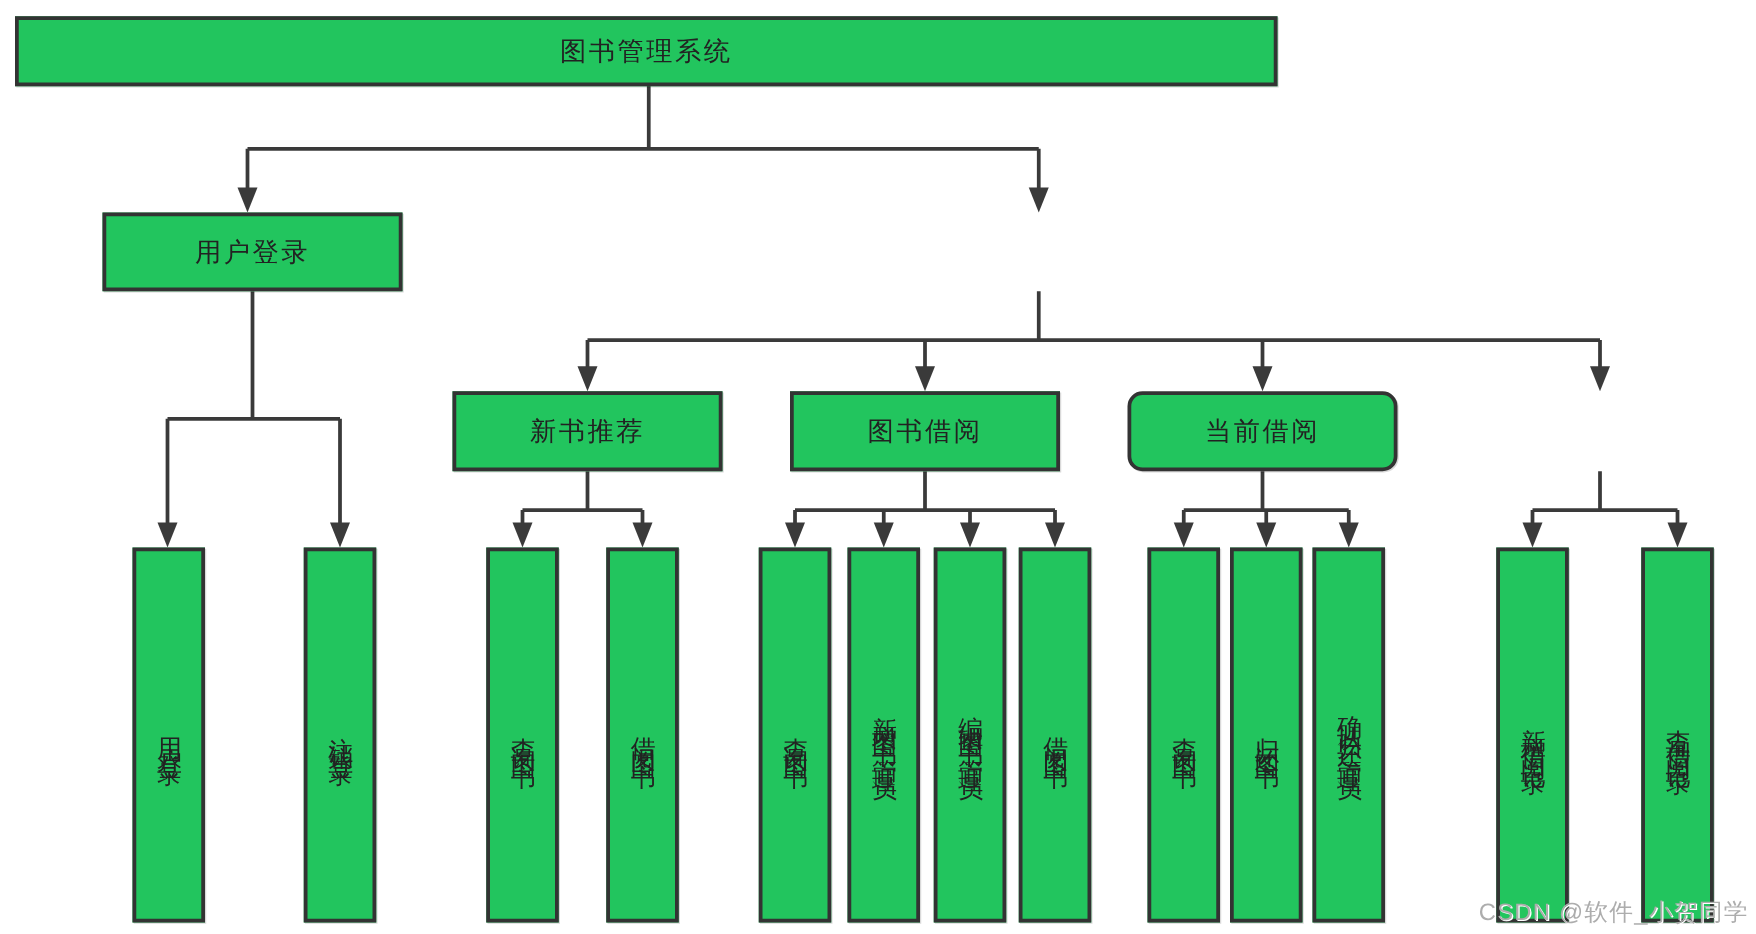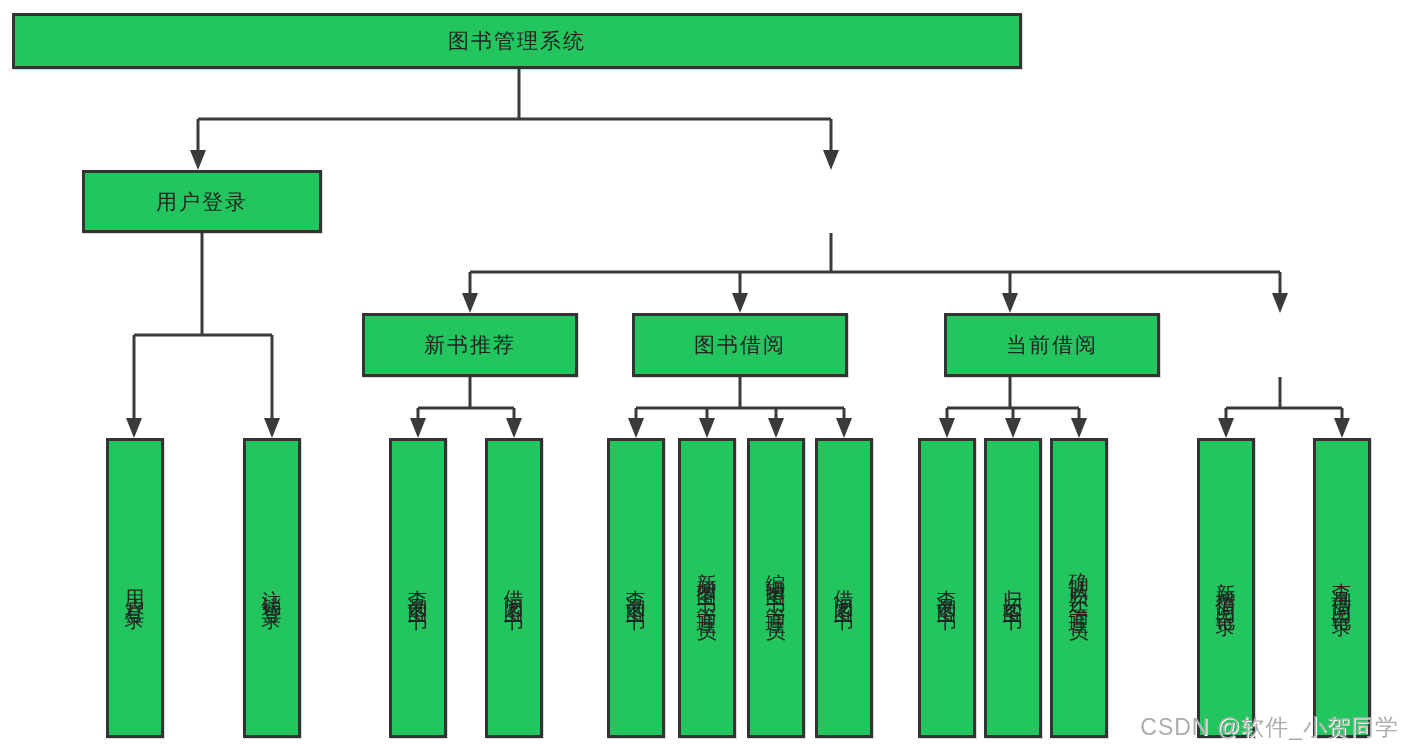--- a/index.html
+++ b/index.html
@@ -38,41 +38,41 @@
     letter-spacing: 7px;
     line-height: 1;
     padding: 6px 0;
   }
   
   .n-root        { left: 12px;   top: 13px;  width: 1010px; height: 56px; }
   .n-user-login  { left: 82px;   top: 170px; width: 240px;  height: 63px; }
   .n-book-mgmt   { left: 712px;  top: 170px; width: 238px;  height: 63px; }
   .n-g0 { left: 362px;  top: 313px; width: 216px; height: 64px; }
   .n-g1 { left: 632px;  top: 313px; width: 216px; height: 64px; }
-  .n-g2 { left: 944px;  top: 313px; width: 216px; height: 64px; }
+  .n-g2 { left: 902px;  top: 313px; width: 216px; height: 64px; border-radius: 12px; }
   .n-g3 { left: 1172px; top: 313px; width: 216px; height: 64px; }
   .leaf { top: 438px; width: 58px; height: 300px; }
   .l-b0-0 { left: 106px; }
   .l-b0-1 { left: 243px; }
   .l-g0-0 { left: 389px; }
   .l-g0-1 { left: 485px; }
   .l-g1-0 { left: 607px; }
   .l-g1-1 { left: 678px; }
   .l-g1-2 { left: 747px; }
   .l-g1-3 { left: 815px; }
   .l-g2-0 { left: 918px; }
   .l-g2-1 { left: 984px; }
   .l-g2-2 { left: 1050px; }
   .l-g3-0 { left: 1197px; }
   .l-g3-1 { left: 1313px; }
   .watermark {
     position: absolute;
     right: 6px;
     bottom: 4px;
-    font-size: 23px;
+    font-size: 19px;
     color: #adadad;
     letter-spacing: 1px;
     text-shadow: 1px 1px 0 #ffffff;
     white-space: nowrap;
   }
 </style>
 </head>
 <body>
 
 <div class="canvas">

